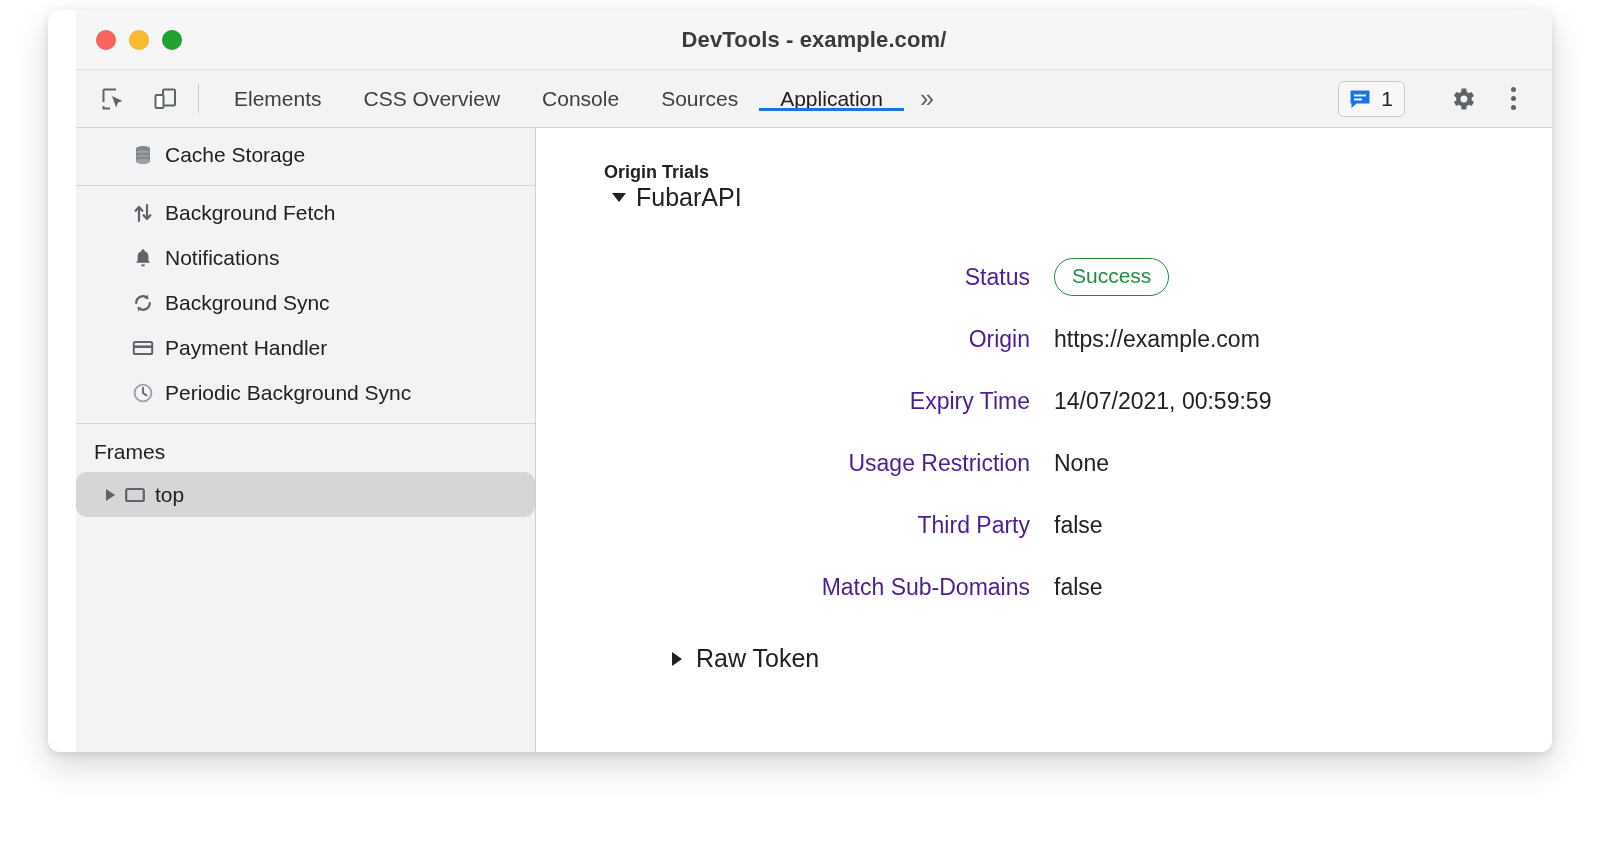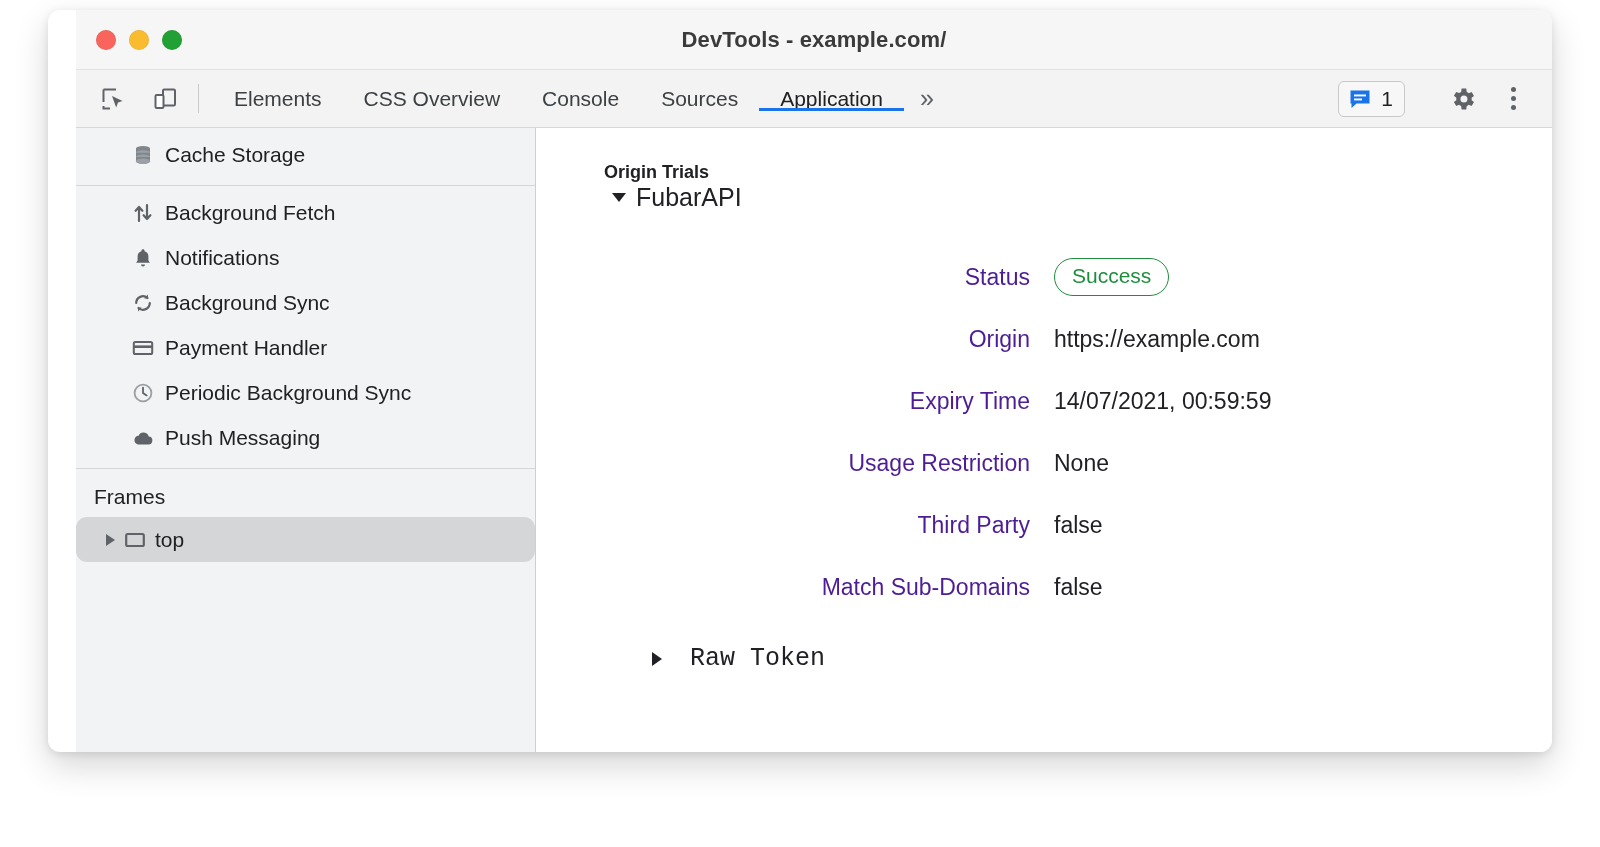--- a/index.html
+++ b/index.html
@@ -297,26 +297,25 @@
     padding: 4px 17px 5px 17px;
     font-size: 21px;
     color: #1e8e3e;
     background: #ffffff;
     line-height: 1.25;
   }
 
   .raw-token {
     display: flex;
     align-items: center;
-    gap: 28px;
+    gap: 14px;
     margin-top: 26px;
-    margin-left: 48px;
+    margin-left: 68px;
     cursor: pointer;
     width: max-content;
-    font-family: Liberation Mono, monospace;
   }
   .raw-token-label {
     font-size: 25px;
     color: #202124;
   }
 </style>
 </head>
 <body>
 
 <div id="stage">
@@ -460,28 +459,20 @@
           <div class="side-item">
             <span class="ico">
               <svg width="22" height="22" viewBox="0 0 22 22">
                 <circle cx="11" cy="11" r="8.4" fill="none" stroke="#9aa0a6" stroke-width="1.8"></circle>
                 <path d="M11 5.6 V11 L14.6 13.4" fill="none" stroke="#5f6368" stroke-width="1.8" stroke-linecap="round"></path>
               </svg>
             </span>
             <span>Periodic Background Sync</span>
           </div>
 
-          <div class="side-item">
-            <span class="ico">
-              <svg width="22" height="22" viewBox="0 0 22 22">
-                <path d="M6 17.4h10.2a3.9 3.9 0 0 0 .5-7.8 5.3 5.3 0 0 0-10.1-.9A4.4 4.4 0 0 0 6 17.4z" fill="#5f6368"></path>
-              </svg>
-            </span>
-            <span>Push Messaging</span>
-          </div>
         </div>
 
         <div class="side-section no-border">
           <div class="section-title">Frames</div>
           <div class="side-item frame-row">
             <span class="tri"></span>
             <span class="ico">
               <svg width="22" height="22" viewBox="0 0 22 22">
                 <rect x="2.2" y="5" width="17.6" height="12" rx="1.6" fill="none" stroke="#5f6368" stroke-width="2.2"></rect>
               </svg>

